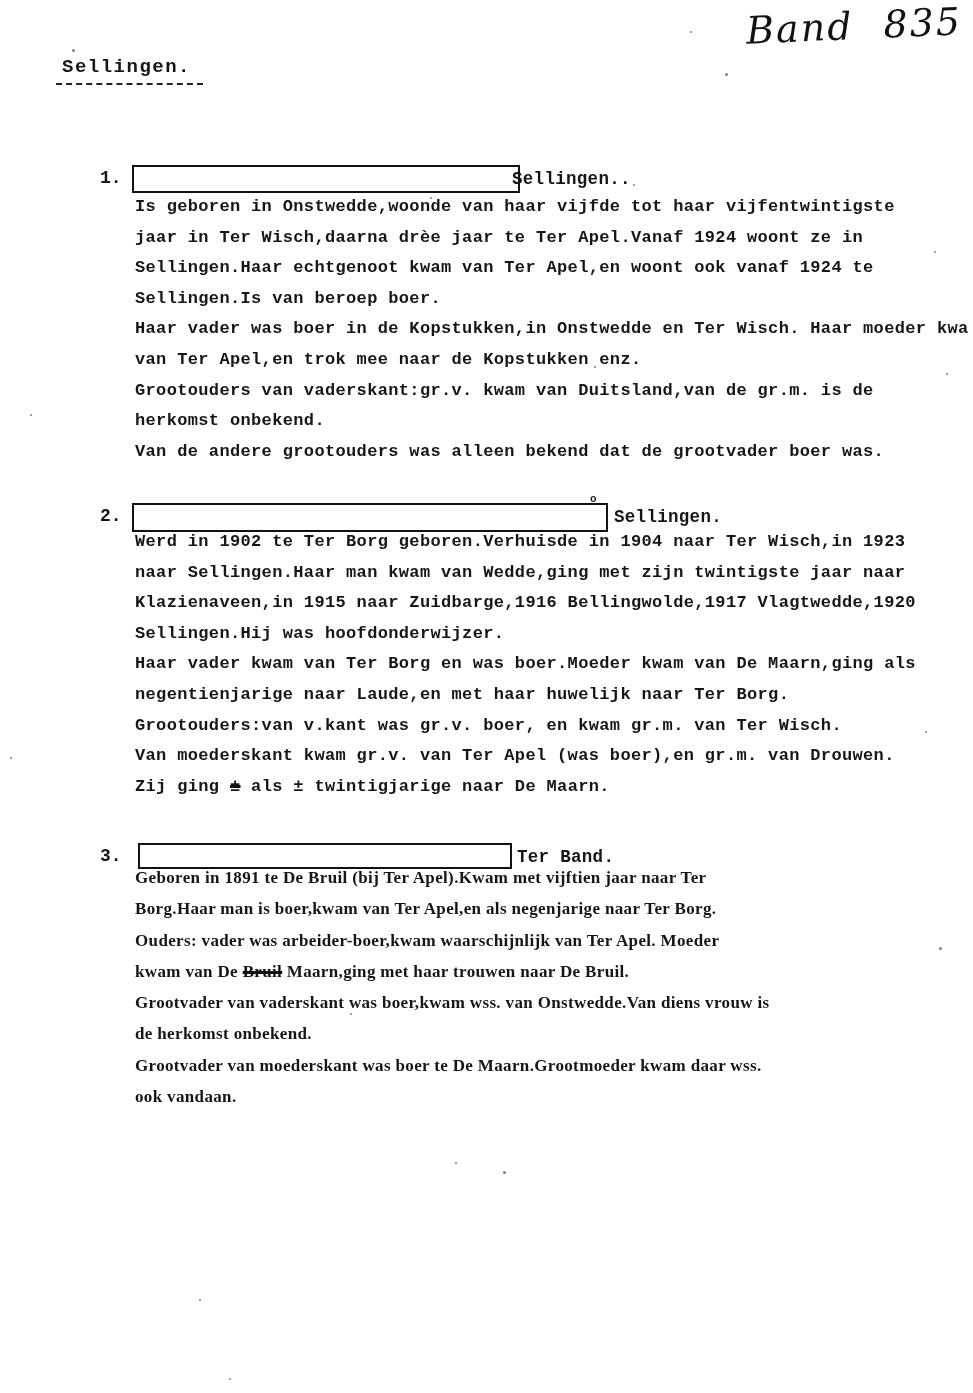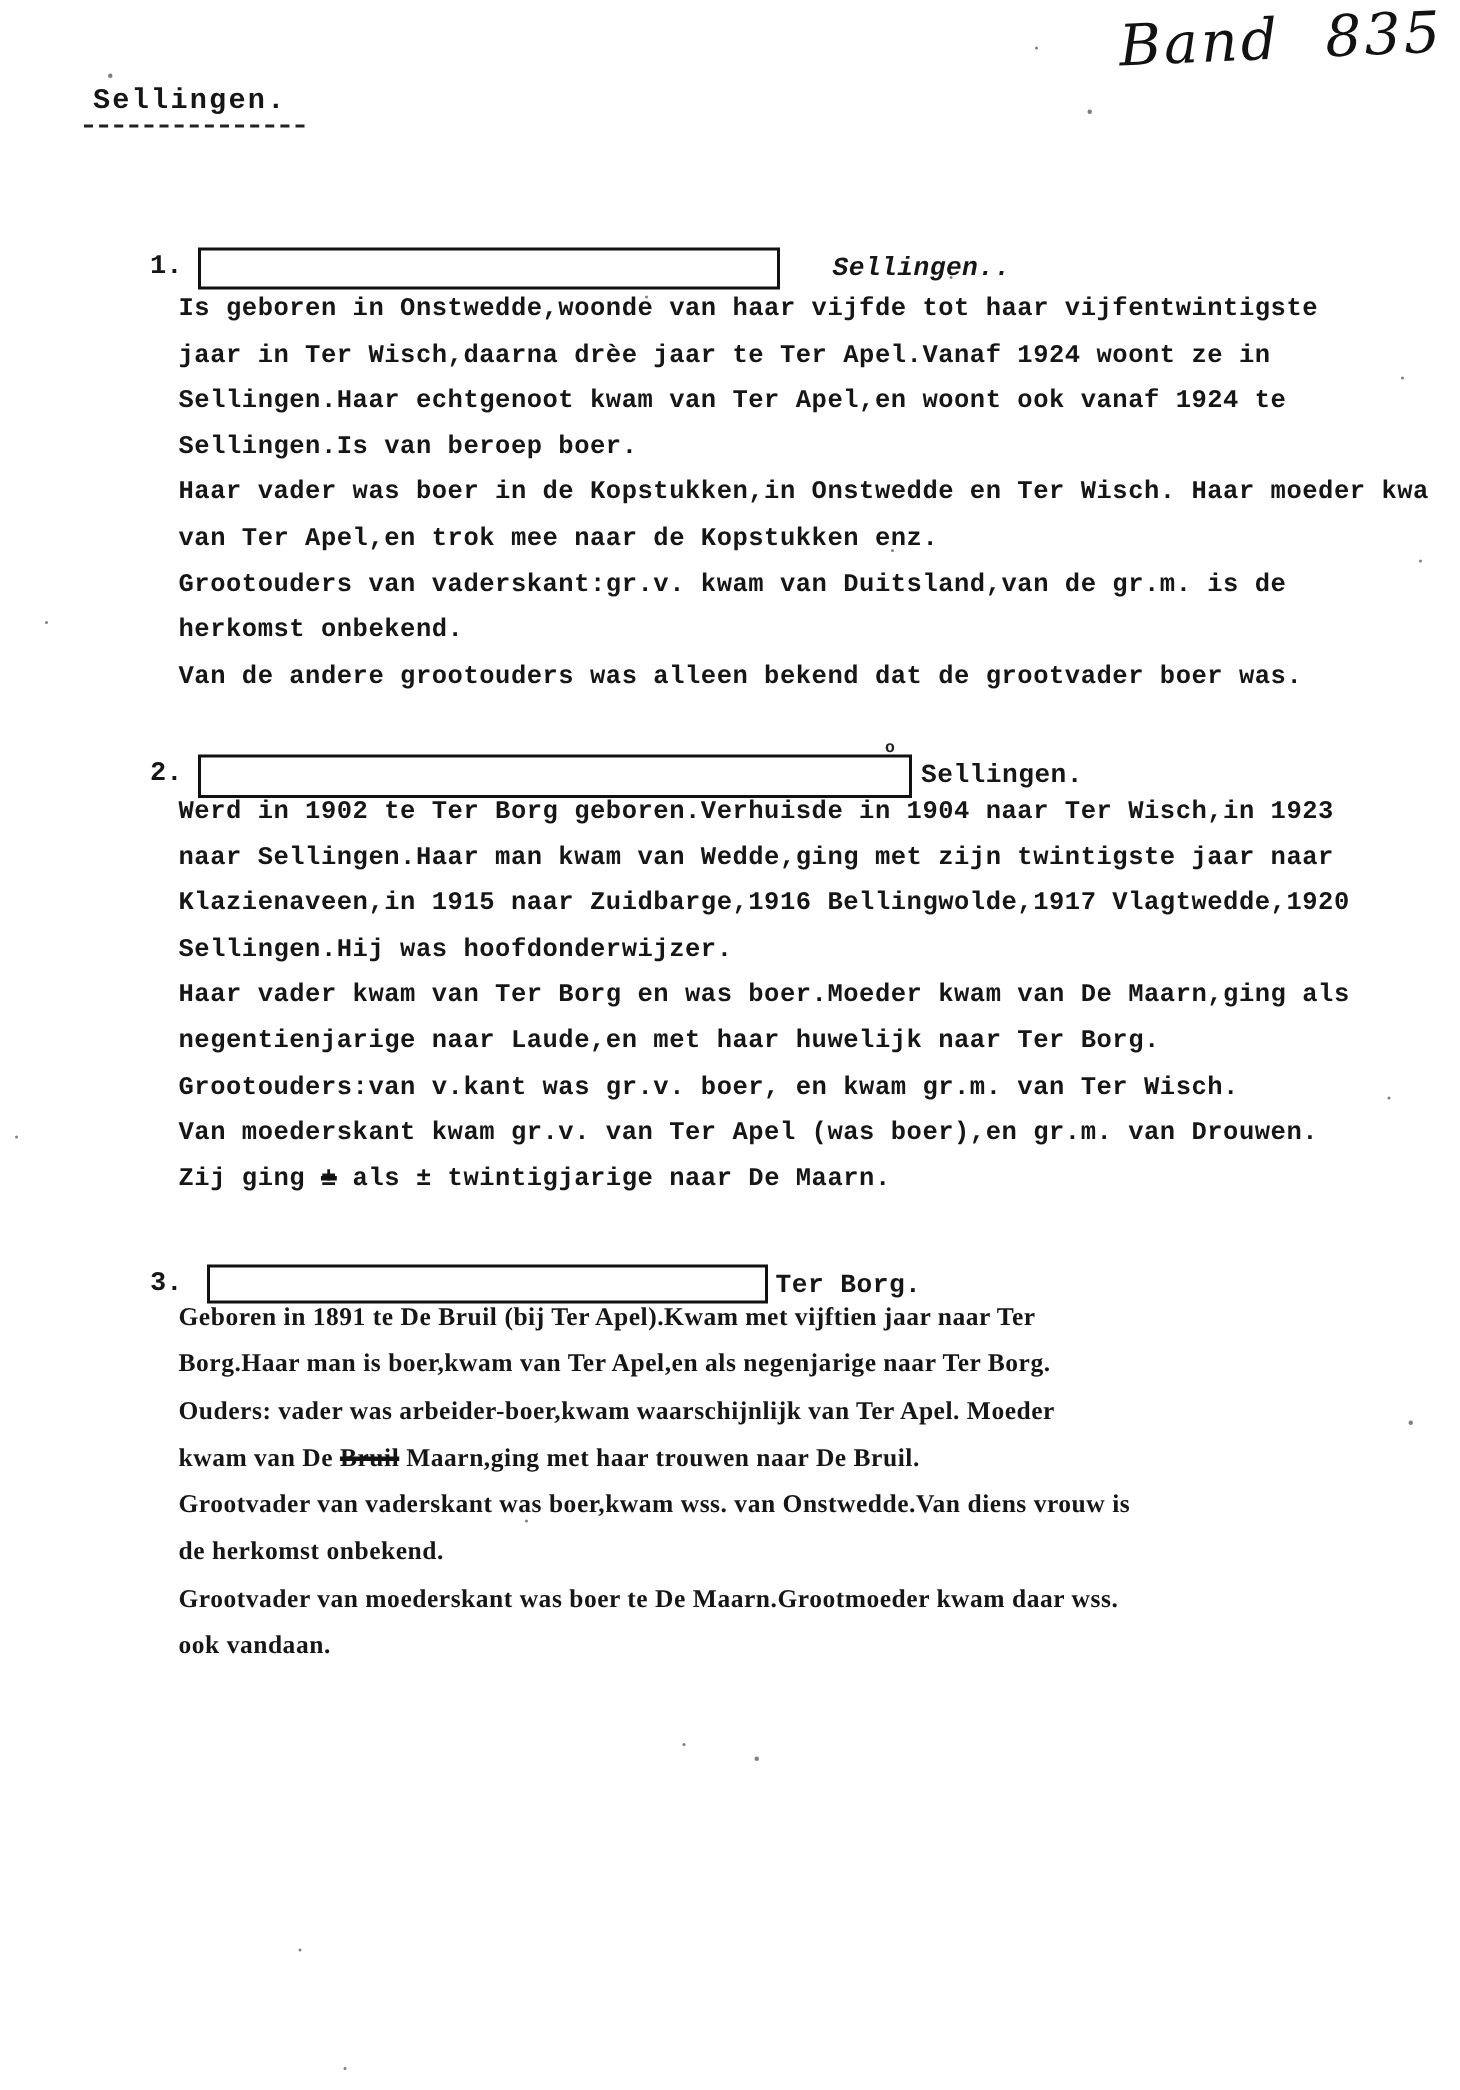--- a/index.html
+++ b/index.html
@@ -36,21 +36,21 @@
     border:2.5px solid #111;
     background:#ffffff;
     box-sizing:border-box;
   }
   .entry-label{position:absolute;font-size:17.5px;letter-spacing:.3px;white-space:nowrap;}
   .box-mark{
     position:absolute;font-size:11px;font-weight:700;
     font-family:"Liberation Mono",monospace;color:#222;
   }
   .tblock{
-    position:absolute;left:119px;
+    position:absolute;left:135px;
     font-size:17px;line-height:30.6px;letter-spacing:.35px;
     white-space:pre;
   }
   .tblock.wide-lead{line-height:31.3px;font-family:Liberation Serif, serif;}
   .tline{white-space:pre;}
   .xout{
     text-decoration:line-through;
     text-decoration-thickness:2.5px;
     text-decoration-color:#111;
   }
@@ -65,32 +65,32 @@
 <body>
 
 <div class="page">
 
   <div class="handwriting">Band 835</div>
 
   <div class="doc-title">Sellingen.</div>
 
   <span class="entry-num" style="left:100px;top:168px;">1.</span>
   <span class="redaction-box" style="left:132px;top:165px;width:388px;height:28px;"></span>
-  <span class="entry-label" style="left:555px;top:169px;font-style:italic;">Sellingen..</span>
+  <span class="entry-label" style="left:512px;top:169px;">Sellingen..</span>
   <div class="tblock" style="top:192px;"><div class="tline">Is geboren in Onstwedde,woonde van haar vijfde tot haar vijfentwintigste</div><div class="tline">jaar in Ter Wisch,daarna drèe jaar te Ter Apel.Vanaf 1924 woont ze in</div><div class="tline">Sellingen.Haar echtgenoot kwam van Ter Apel,en woont ook vanaf 1924 te</div><div class="tline">Sellingen.Is van beroep boer.</div><div class="tline">Haar vader was boer in de Kopstukken,in Onstwedde en Ter Wisch. Haar moeder kwa</div><div class="tline">van Ter Apel,en trok mee naar de Kopstukken enz.</div><div class="tline">Grootouders van vaderskant:gr.v. kwam van Duitsland,van de gr.m. is de</div><div class="tline">herkomst onbekend.</div><div class="tline">Van de andere grootouders was alleen bekend dat de grootvader boer was.</div></div>
 
   <span class="entry-num" style="left:100px;top:506px;">2.</span>
   <span class="redaction-box" style="left:132px;top:503px;width:476px;height:29px;"></span>
   <span class="box-mark" style="left:590px;top:493px;">o</span>
   <span class="entry-label" style="left:614px;top:507px;">Sellingen.</span>
   <div class="tblock" style="top:527px;"><div class="tline">Werd in 1902 te Ter Borg geboren.Verhuisde in 1904 naar Ter Wisch,in 1923</div><div class="tline">naar Sellingen.Haar man kwam van Wedde,ging met zijn twintigste jaar naar</div><div class="tline">Klazienaveen,in 1915 naar Zuidbarge,1916 Bellingwolde,1917 Vlagtwedde,1920</div><div class="tline">Sellingen.Hij was hoofdonderwijzer.</div><div class="tline">Haar vader kwam van Ter Borg en was boer.Moeder kwam van De Maarn,ging als</div><div class="tline">negentienjarige naar Laude,en met haar huwelijk naar Ter Borg.</div><div class="tline">Grootouders:van v.kant was gr.v. boer, en kwam gr.m. van Ter Wisch.</div><div class="tline">Van moederskant kwam gr.v. van Ter Apel (was boer),en gr.m. van Drouwen.</div><div class="tline">Zij ging <span class="xout">±</span> als ± twintigjarige naar De Maarn.</div></div>
 
   <span class="entry-num" style="left:100px;top:846px;">3.</span>
   <span class="redaction-box" style="left:138px;top:843px;width:374px;height:26px;"></span>
-  <span class="entry-label" style="left:517px;top:847px;">Ter Borg.</span>
+  <span class="entry-label" style="left:517px;top:847px;">Ter Band.</span>
   <div class="tblock wide-lead" style="top:862px;"><div class="tline">Geboren in 1891 te De Bruil (bij Ter Apel).Kwam met vijftien jaar naar Ter</div><div class="tline">Borg.Haar man is boer,kwam van Ter Apel,en als negenjarige naar Ter Borg.</div><div class="tline">Ouders: vader was arbeider-boer,kwam waarschijnlijk van Ter Apel. Moeder</div><div class="tline">kwam van De <span class="xout">Bruil</span> Maarn,ging met haar trouwen naar De Bruil.</div><div class="tline">Grootvader van vaderskant was boer,kwam wss. van Onstwedde.Van diens vrouw is</div><div class="tline">de herkomst onbekend.</div><div class="tline">Grootvader van moederskant was boer te De Maarn.Grootmoeder kwam daar wss.</div><div class="tline">ook vandaan.</div></div>
 
   <span class="speck s3" style="left:72px;top:49px;"></span>
   <span class="speck s2" style="left:690px;top:31px;"></span>
   <span class="speck s3" style="left:725px;top:73px;"></span>
   <span class="speck s2" style="left:430px;top:197px;"></span>
   <span class="speck s2" style="left:633px;top:184px;"></span>
   <span class="speck s2" style="left:934px;top:251px;"></span>
   <span class="speck s2" style="left:946px;top:373px;"></span>
   <span class="speck s2" style="left:30px;top:414px;"></span>

